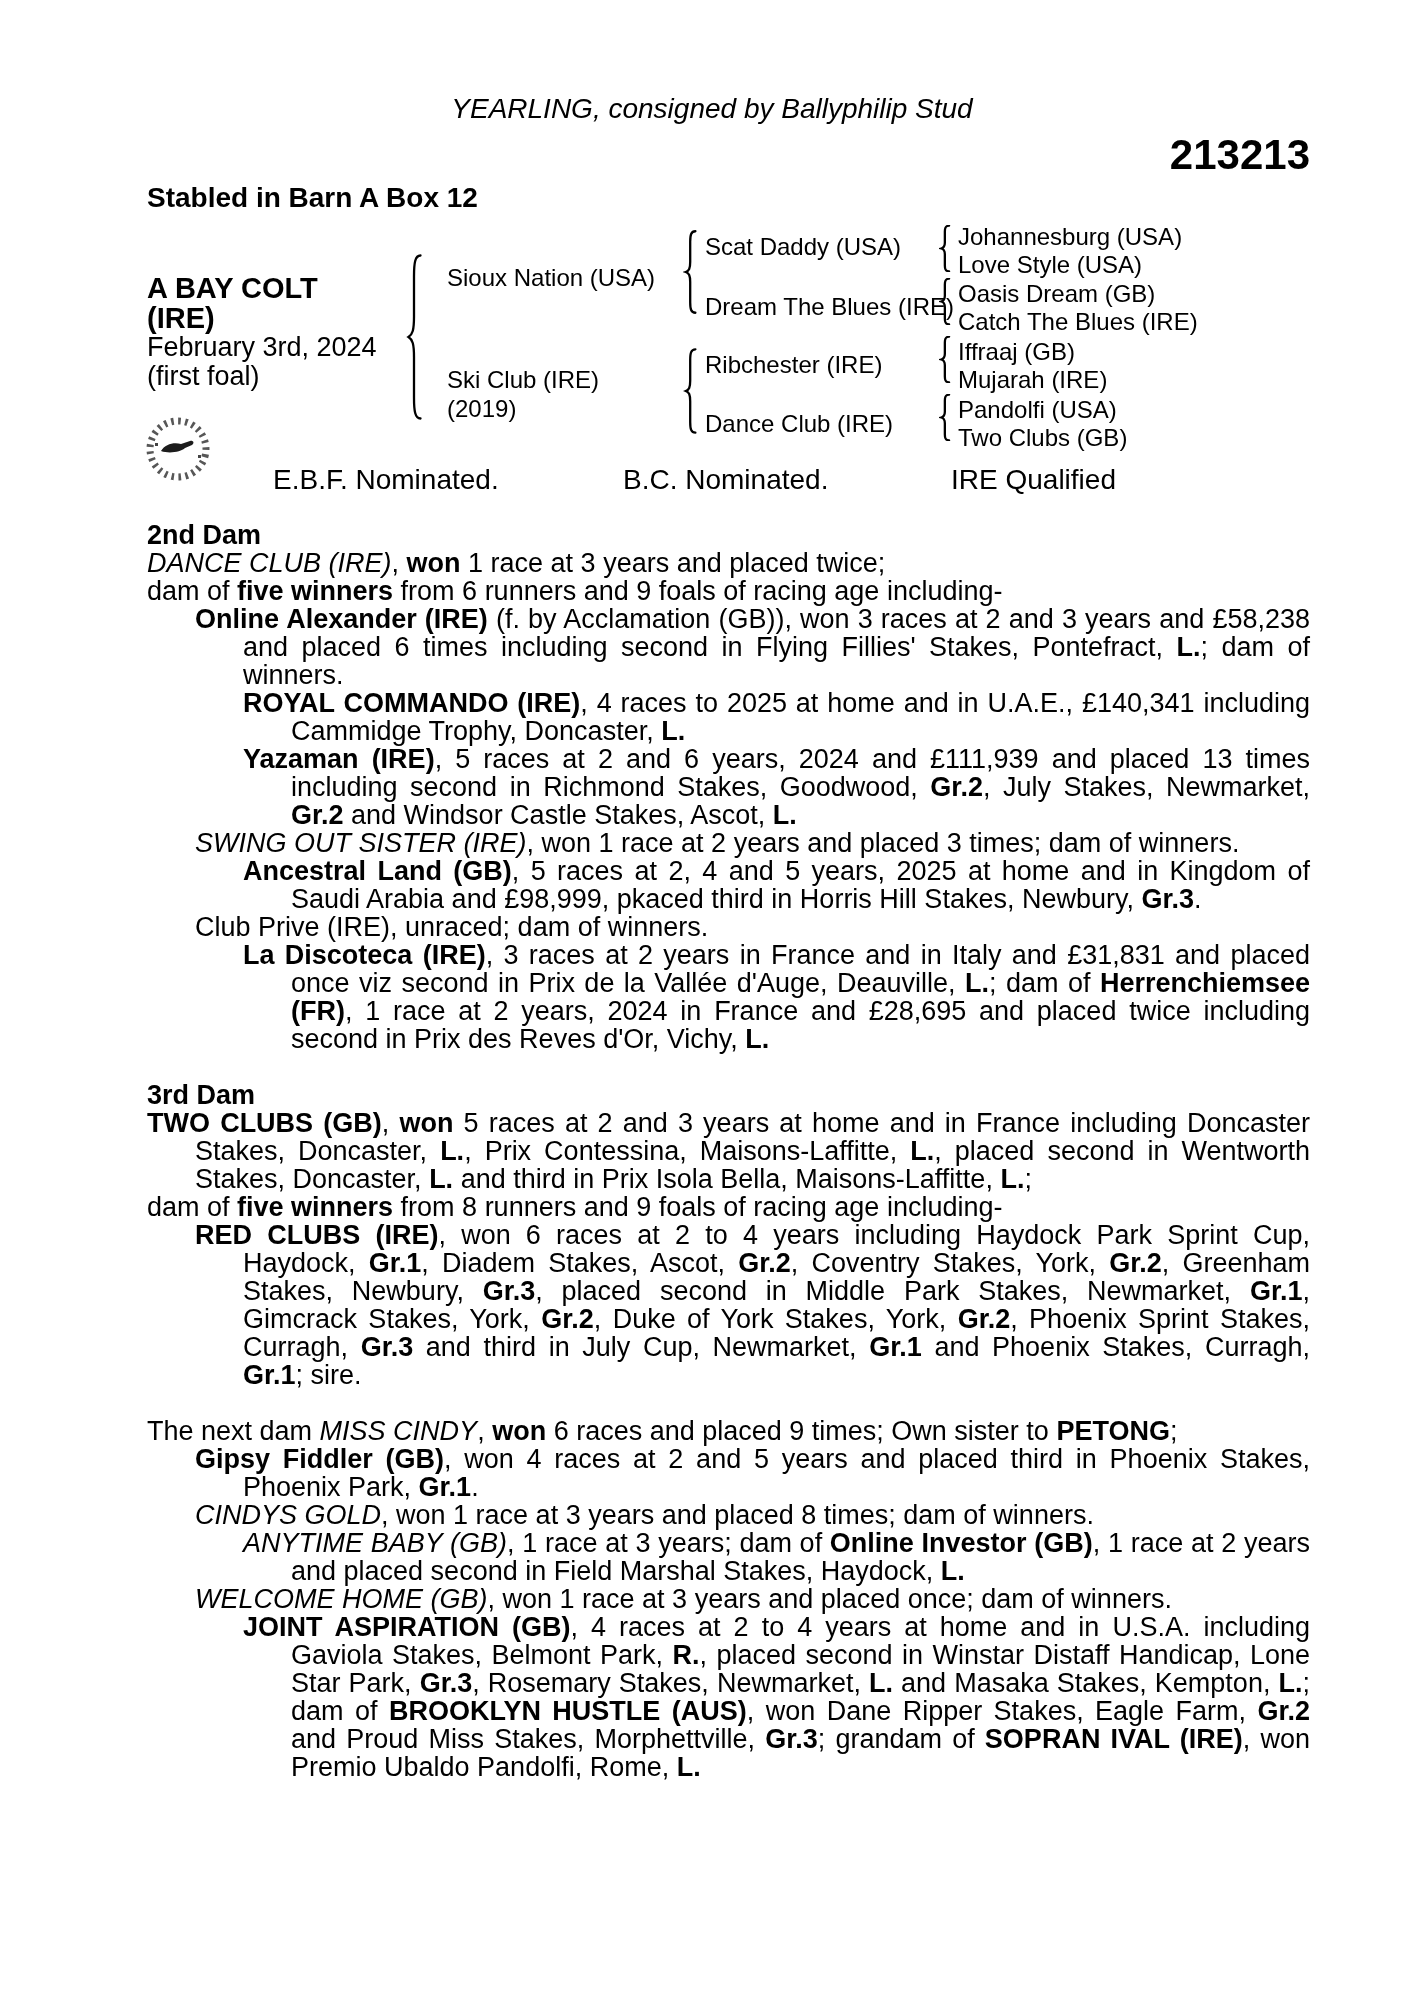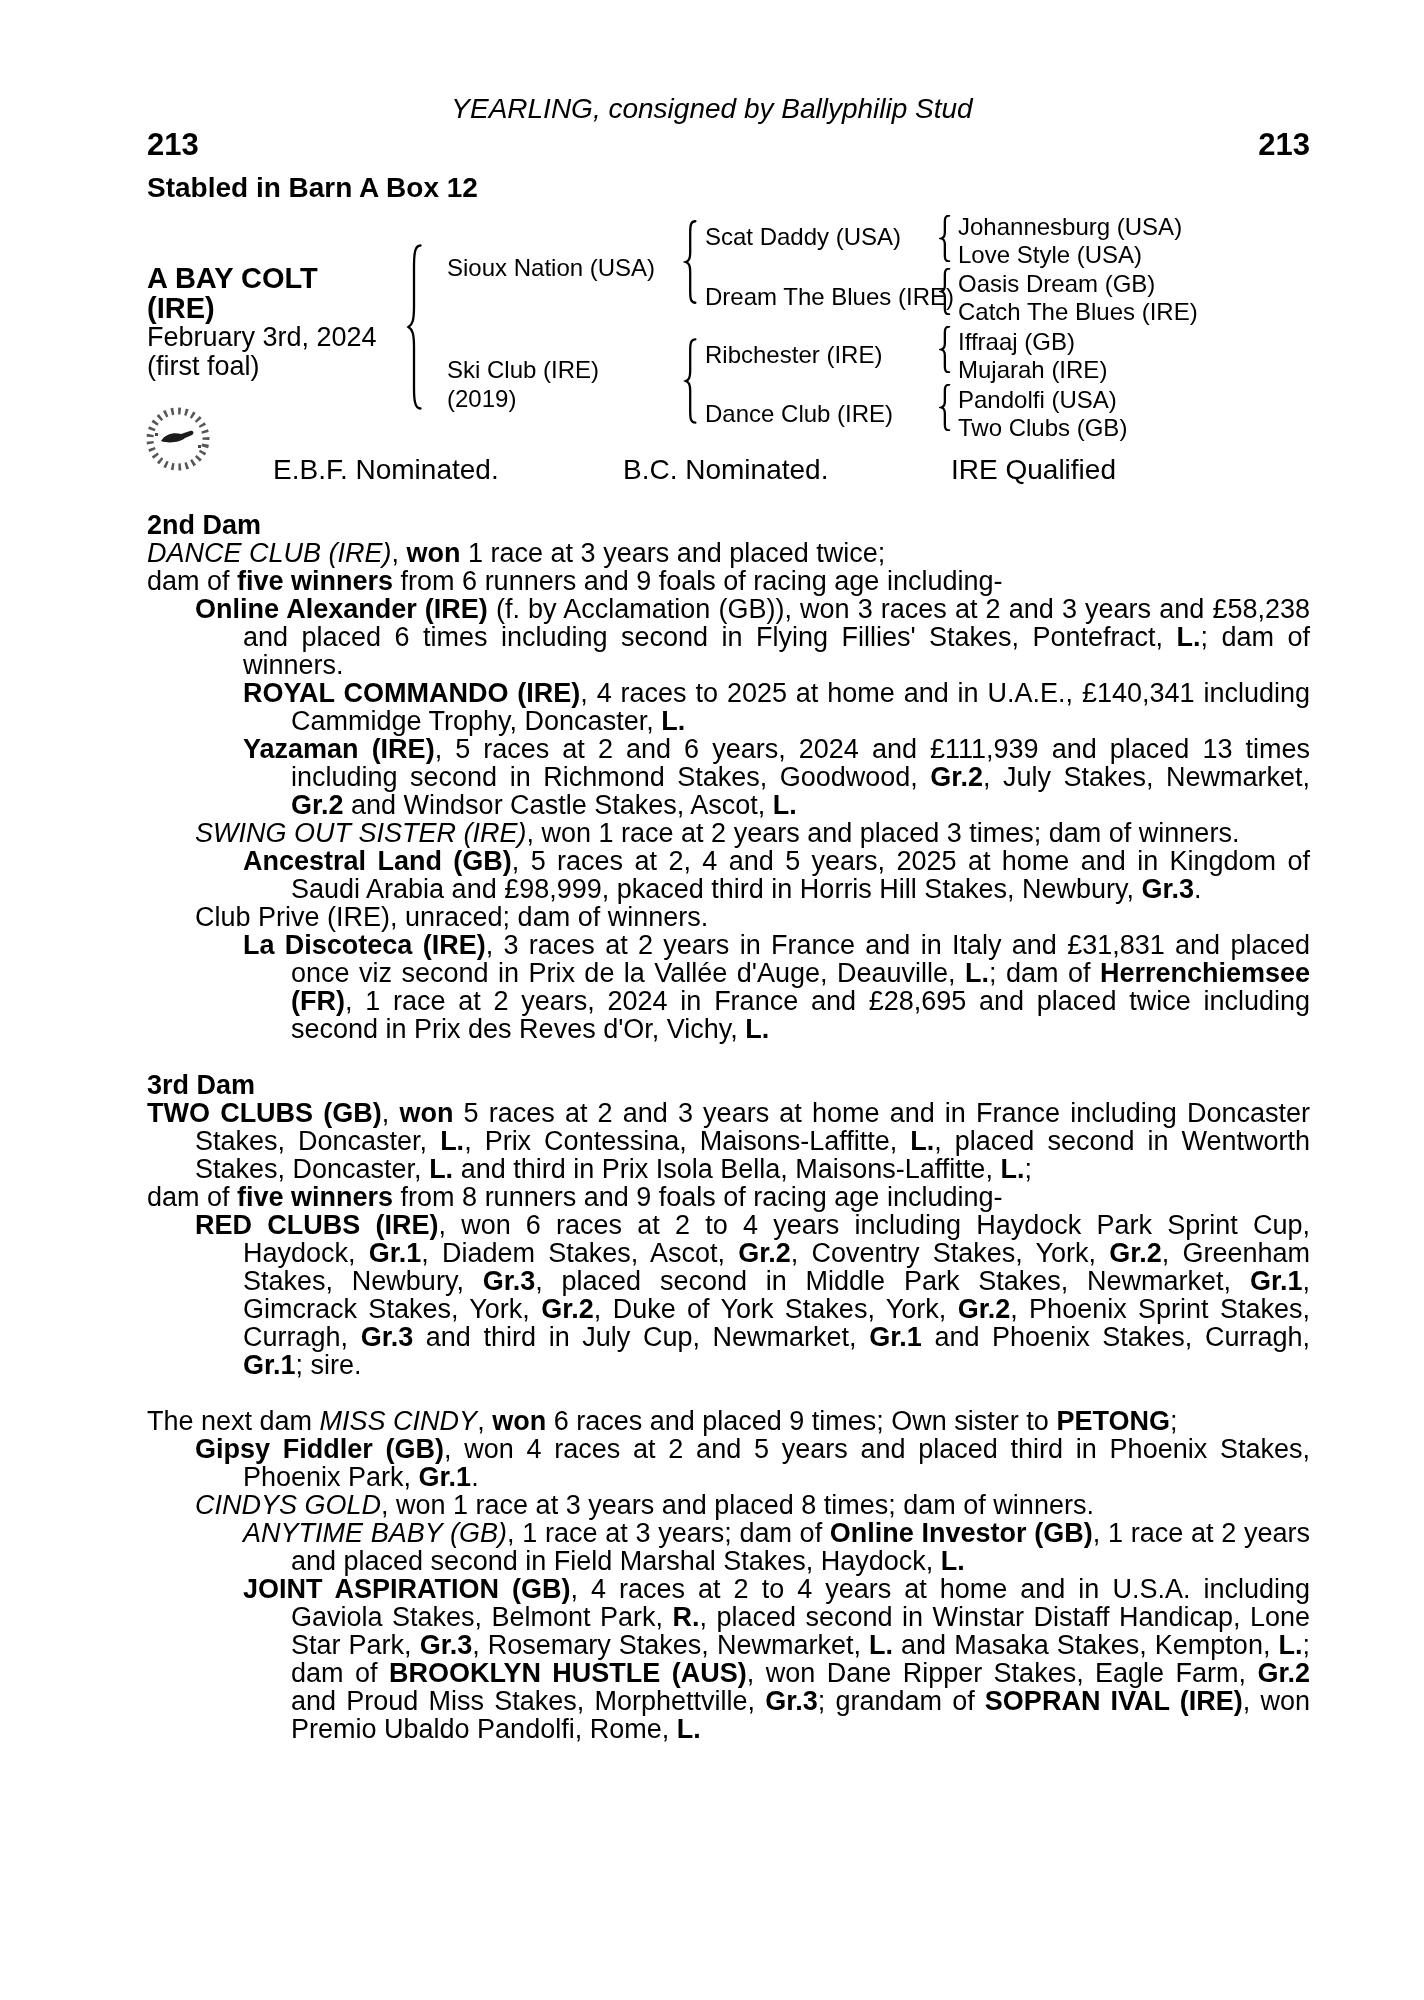--- a/index.html
+++ b/index.html
@@ -1,19 +1,19 @@
 <!DOCTYPE html>
 <html><head>
 <meta charset="utf-8">
 <style>
   html,body{margin:0;padding:0;background:#fff;}
   body{width:1424px;height:2000px;position:relative;font-family:"Liberation Sans","DejaVu Sans",sans-serif;color:#000;overflow:hidden;}
   .content{margin-left:147px;margin-right:114px;}
   .title{width:100%;text-align:center;font-style:italic;font-size:28px;line-height:32px;margin-top:93px;}
-  .lotrow{display:flex;justify-content:space-between;font-weight:bold;font-size:31px;line-height:40px;}
+  .lotrow{display:flex;justify-content:flex-end;font-weight:bold;font-size:42px;line-height:40px;margin-top:10px;}
   .stabled{font-weight:bold;font-size:28px;line-height:30px;margin-top:8px;}
   .pedigree{position:relative;height:235px;margin-top:12px;font-size:24px;}
   .pedigree .abs{position:absolute;white-space:nowrap;}
   .ped-name{position:absolute;left:0;top:48px;white-space:nowrap;}
   .pn1{font-weight:bold;font-size:29px;line-height:30px;}
   .pn2{font-size:27px;line-height:29px;}
   .pedline{line-height:29px;}
   .brace{position:absolute;display:block;}
   .b1{width:20px;height:168px;}
   .b2{width:16px;height:84px;}
@@ -143,15 +143,16 @@
       <div class="sec-h">3rd Dam</div>
       <div class="p i0"><span class="s-b">TWO CLUBS (GB)</span><span>, </span><span class="s-b">won</span><span> 5 races at 2 and 3 years at home and in France including Doncaster Stakes, Doncaster, </span><span class="s-b">L.</span><span>, Prix Contessina, Maisons-Laffitte, </span><span class="s-b">L.</span><span>, placed second in Wentworth Stakes, Doncaster, </span><span class="s-b">L.</span><span> and third in Prix Isola Bella, Maisons-Laffitte, </span><span class="s-b">L.</span><span>;</span></div>
       <div class="p i0"><span>dam of </span><span class="s-b">five winners</span><span> from 8 runners and 9 foals of racing age including-</span></div>
       <div class="p i1"><span class="s-b">RED CLUBS (IRE)</span><span>, won 6 races at 2 to 4 years including Haydock Park Sprint Cup, Haydock, </span><span class="s-b">Gr.1</span><span>, Diadem Stakes, Ascot, </span><span class="s-b">Gr.2</span><span>, Coventry Stakes, York, </span><span class="s-b">Gr.2</span><span>, Greenham Stakes, Newbury, </span><span class="s-b">Gr.3</span><span>, placed second in Middle Park Stakes, Newmarket, </span><span class="s-b">Gr.1</span><span>, Gimcrack Stakes, York, </span><span class="s-b">Gr.2</span><span>, Duke of York Stakes, York, </span><span class="s-b">Gr.2</span><span>, Phoenix Sprint Stakes, Curragh, </span><span class="s-b">Gr.3</span><span> and third in July Cup, Newmarket, </span><span class="s-b">Gr.1</span><span> and Phoenix Stakes, Curragh, </span><span class="s-b">Gr.1</span><span>; sire.</span></div>
     </div>
     <div class="sec">
       <div class="p i0"><span>The next dam </span><span class="s-i">MISS CINDY</span><span>, </span><span class="s-b">won</span><span> 6 races and placed 9 times; Own sister to </span><span class="s-b">PETONG</span><span>;</span></div>
       <div class="p i1"><span class="s-b">Gipsy Fiddler (GB)</span><span>, won 4 races at 2 and 5 years and placed third in Phoenix Stakes, Phoenix Park, </span><span class="s-b">Gr.1</span><span>.</span></div>
       <div class="p i1"><span class="s-i">CINDYS GOLD</span><span>, won 1 race at 3 years and placed 8 times; dam of winners.</span></div>
       <div class="p i2"><span class="s-i">ANYTIME BABY (GB)</span><span>, 1 race at 3 years; dam of </span><span class="s-b">Online Investor (GB)</span><span>, 1 race at 2 years and placed second in Field Marshal Stakes, Haydock, </span><span class="s-b">L.</span></div>
+      <div class="p i1"><span class="s-i">WELCOME HOME (GB)</span><span>, won 1 race at 3 years and placed once; dam of winners.</span></div>
       <div class="p i2"><span class="s-b">JOINT ASPIRATION (GB)</span><span>, 4 races at 2 to 4 years at home and in U.S.A. including Gaviola Stakes, Belmont Park, </span><span class="s-b">R.</span><span>, placed second in Winstar Distaff Handicap, Lone Star Park, </span><span class="s-b">Gr.3</span><span>, Rosemary Stakes, Newmarket, </span><span class="s-b">L.</span><span> and Masaka Stakes, Kempton, </span><span class="s-b">L.</span><span>; dam of </span><span class="s-b">BROOKLYN HUSTLE (AUS)</span><span>, won Dane Ripper Stakes, Eagle Farm, </span><span class="s-b">Gr.2</span><span> and Proud Miss Stakes, Morphettville, </span><span class="s-b">Gr.3</span><span>; grandam of </span><span class="s-b">SOPRAN IVAL (IRE)</span><span>, won Premio Ubaldo Pandolfi, Rome, </span><span class="s-b">L.</span></div>
     </div>
   </div>
 
 </body></html>

